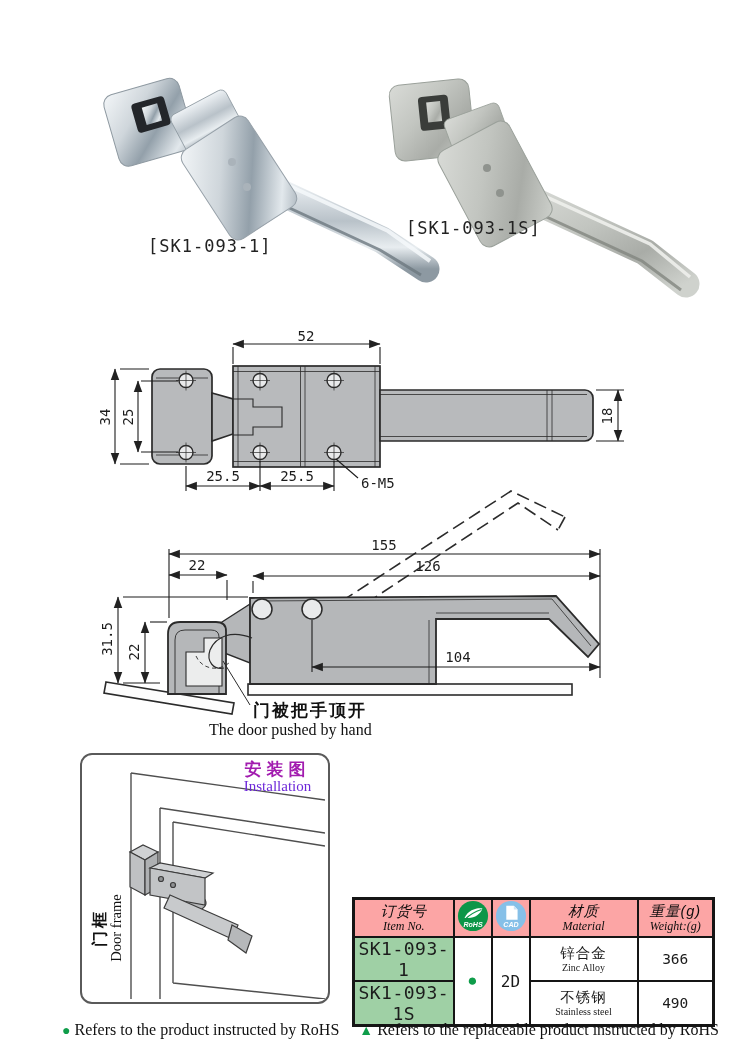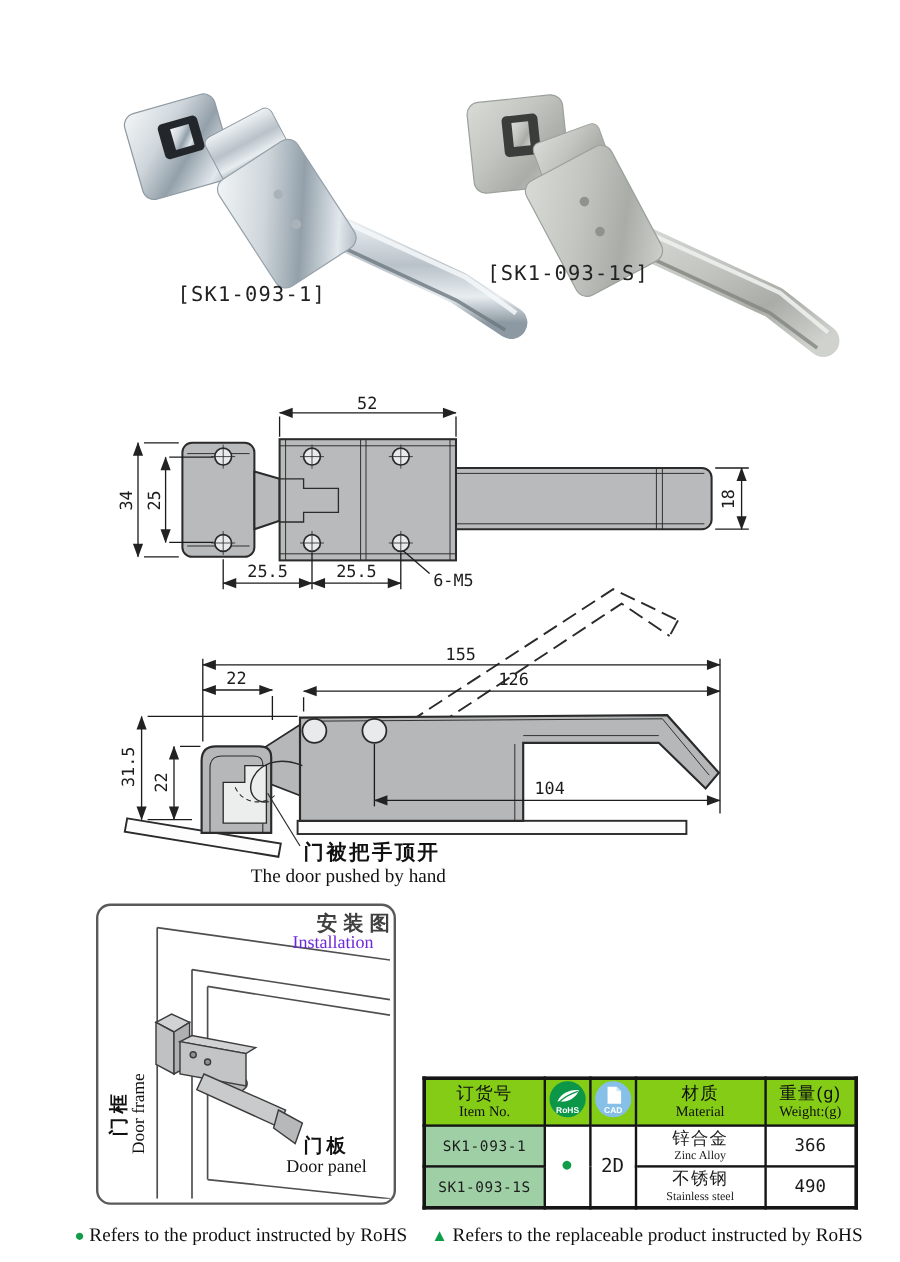--- a/index.html
+++ b/index.html
@@ -11,40 +11,40 @@
   .prod-label{font-family:"DejaVu Sans Mono",monospace;font-size:17px;letter-spacing:1px;color:#222;}
 
   
   text.dim{font-family:"DejaVu Sans Mono",monospace;font-size:14px;fill:#1c1c1c;}
   text.cap-cn{font-family:"Liberation Sans",sans-serif;font-size:17px;letter-spacing:2px;fill:#111;font-weight:600;}
   text.cap-en{font-family:"Liberation Serif",serif;font-size:16px;fill:#111;}
 
   
   .install-box{position:absolute;left:80px;top:753px;width:246px;height:247px;
                border:2.5px solid #5a5a5a;border-radius:12px;}
-  .inst-title-cn{position:absolute;left:225px;top:758px;width:105px;text-align:right;
-                 font-size:17px;letter-spacing:5px;color:#404040;font-weight:600;}
+  .inst-title-cn{position:absolute;left:225px;top:758px;width:105px;text-align:center;
+                 font-size:17px;letter-spacing:5px;color:#a21caf;font-weight:600;}
   .inst-title-en{position:absolute;left:225px;top:778px;width:105px;text-align:center;
                  font-family:"Liberation Serif",serif;font-size:15px;color:#6d28d9;}
   .doorframe-label{position:absolute;left:52px;top:908px;width:118px;height:40px;
                    transform:rotate(-90deg);text-align:center;line-height:1.1;}
   .doorframe-label .cn{font-size:16px;letter-spacing:3px;font-weight:600;color:#111;}
   .doorframe-label .en{font-family:"Liberation Serif",serif;font-size:14.5px;color:#111;}
   .doorpanel-label{position:absolute;left:212px;top:947px;width:120px;text-align:center;line-height:1.15;}
   .doorpanel-label .cn{font-size:16px;letter-spacing:3px;font-weight:600;color:#111;}
   .doorpanel-label .en{font-family:"Liberation Serif",serif;font-size:15px;color:#111;}
 
   
   table.spec{position:absolute;left:352px;top:897px;border-collapse:collapse;
              border:3px solid #151515;table-layout:fixed;}
   table.spec th,table.spec td{border:2px solid #151515;text-align:center;vertical-align:middle;padding:0;}
-  table.spec th{background:#84cc16;font-weight:normal;}
+  table.spec th{background:#fca5a5;font-weight:normal;font-style:italic;}
   th .h-cn{font-size:14.5px;color:#0d0d0d;letter-spacing:1px;line-height:1.15;}
   th .h-en{font-family:"Liberation Serif",serif;font-size:12px;color:#0d0d0d;line-height:1.1;}
-  td.item-cell{background:#9fd0a5;font-family:"DejaVu Sans Mono",monospace;font-size:12px;
+  td.item-cell{background:#9fd0a5;font-family:"DejaVu Sans Mono",monospace;font-size:18px;
                letter-spacing:0.5px;color:#1c1c1c;}
   td.mat-cell .m-cn{font-size:14.5px;letter-spacing:1px;line-height:1.15;}
   td.mat-cell .m-en{font-family:"Liberation Serif",serif;font-size:10px;line-height:1.1;}
   td.wt-cell{font-family:"DejaVu Sans Mono",monospace;font-size:14.5px;border-radius:16px;}
   td.cad-cell{font-family:"DejaVu Sans Mono",monospace;font-size:16px;}
   .dot-green{color:#0f9d4a;font-size:17px;line-height:1;}
 
   
   .legend-cn{position:absolute;left:0;top:1005px;width:703px;text-align:right;
              font-size:14.5px;color:#222;letter-spacing:0.5px;}
@@ -250,24 +250,20 @@
         <circle cx="173" cy="885" r="2.5" fill="#8f9193"></circle>
       <polygon points="170,895 238,925 232,939 164,908" fill="#c8cacc"></polygon>
       <polygon points="232,925 252,936 246,953 228,940" fill="#b6b8ba"></polygon>
     </g>
   </svg>
   <div class="inst-title-cn">安装图</div>
   <div class="inst-title-en">Installation</div>
   <div class="doorframe-label">
     <div class="cn">门框</div>
     <div class="en">Door frame</div>
-  </div>
-  <div class="doorpanel-label">
-    <div class="cn">门板</div>
-    <div class="en">Door panel</div>
   </div>
 
   <table class="spec">
     <colgroup>
         <col style="width:100px">
         <col style="width:38px">
         <col style="width:38px">
               <col style="width:108px">
         <col style="width:76px">
       </colgroup>

